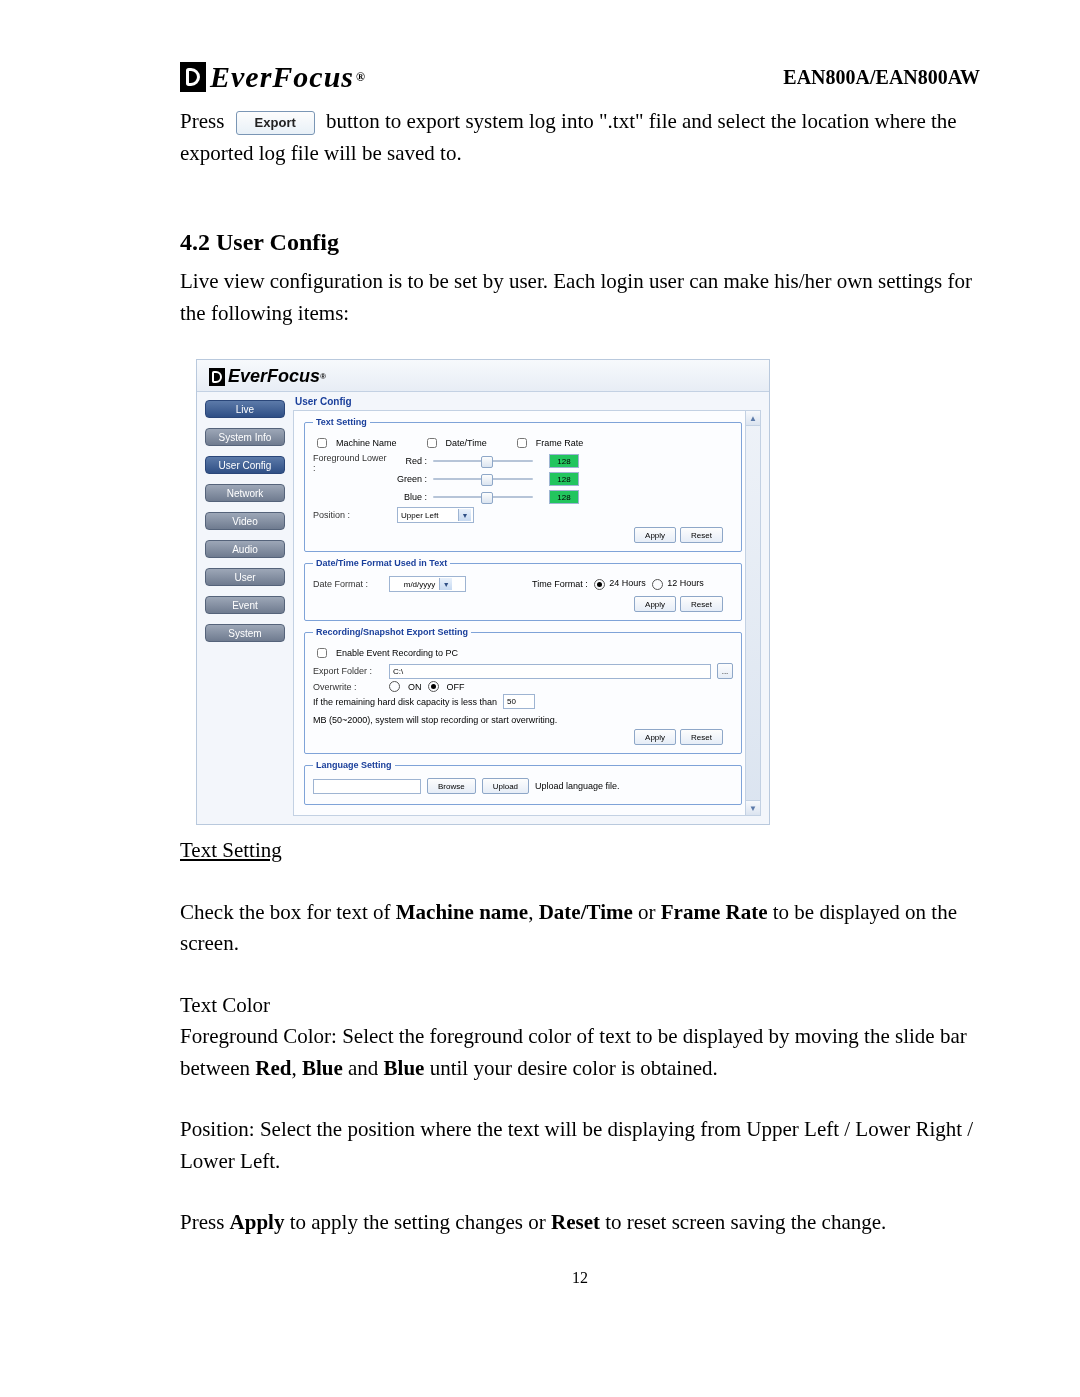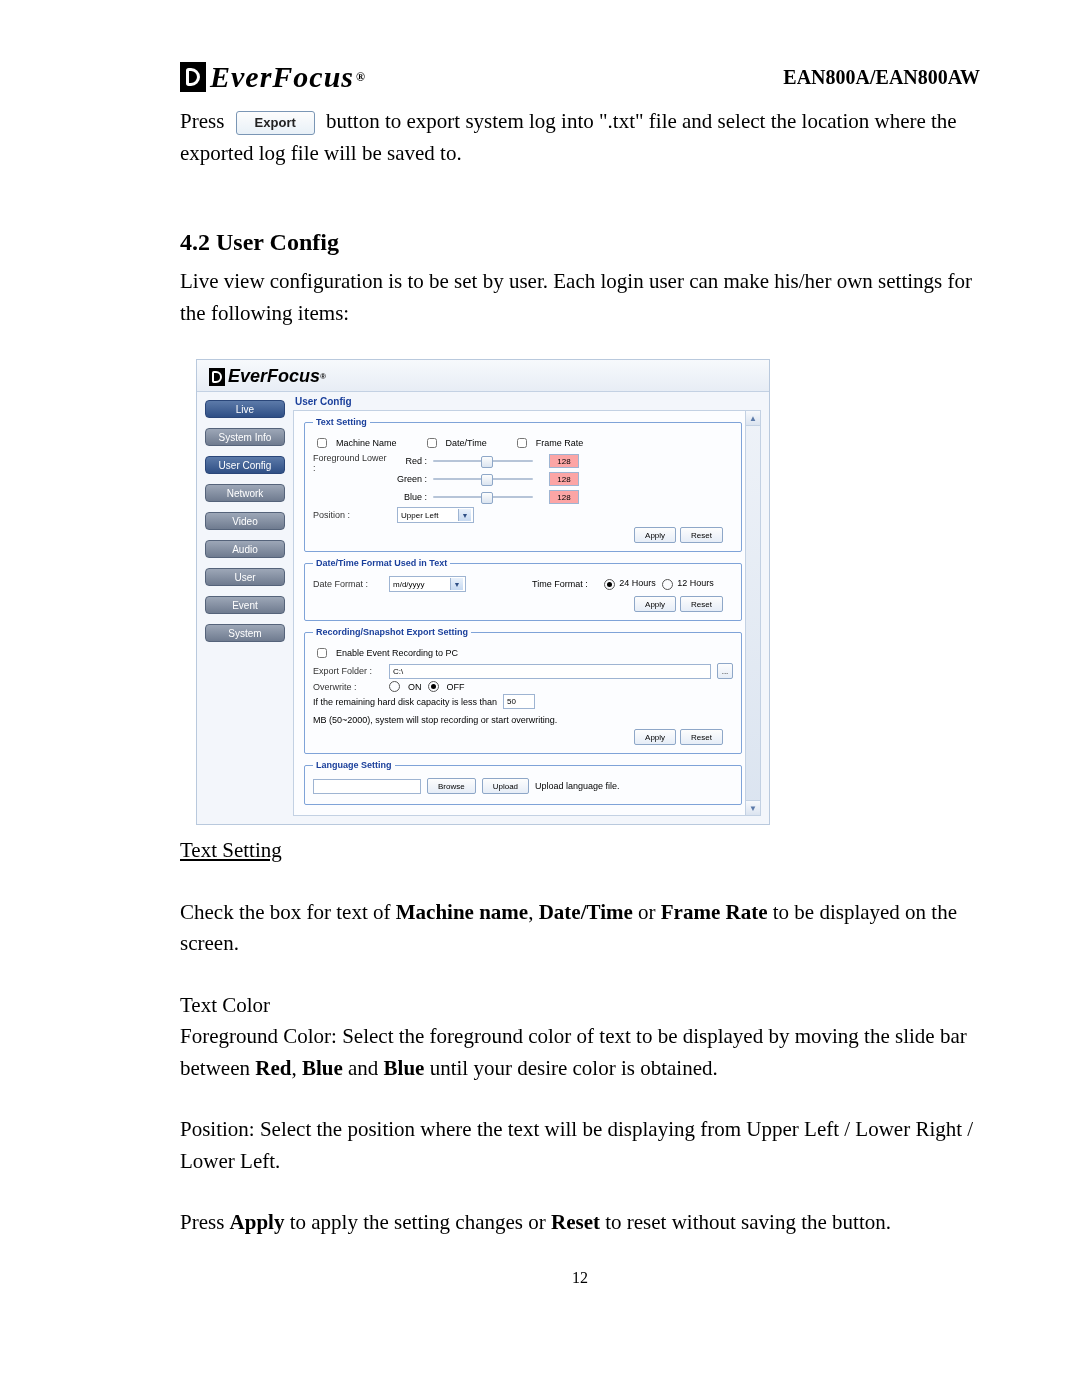--- a/index.html
+++ b/index.html
@@ -232,21 +232,21 @@
     left: 48px;
     width: 10px; height: 10px;
     background: linear-gradient(#fdfdfd,#dbe4f0);
     border: 1px solid #8ea7c8;
     border-radius: 2px;
   }
   .valbox {
     width: 28px;
     height: 12px;
     border: 1px solid #9eb4d2;
-    background: #fca5a5;
+    background: #22c55e;
     font-size: 8px;
     display:flex; align-items:center; justify-content:center;
     margin-left: 10px;
   }
   .select {
     height: 14px;
     border: 1px solid #9eb4d2;
     background: #fff;
     font-size: 8px;
     display:flex; align-items:center; justify-content:space-between;
@@ -384,26 +384,26 @@
             <div class="right-btns">
               <div class="btn-sm">Apply</div>
               <div class="btn-sm">Reset</div>
             </div>
           </fieldset>
 
           <fieldset>
             <legend>Date/Time Format Used in Text</legend>
             <div class="row">
               <span class="lbl" style="width:70px;">Date Format :</span>
-              <div class="select" style="width:70px;">
+              <div class="select" style="width:70px;justify-content:center;">
                 <span>m/d/yyyy</span>
                 <span class="chev">▼</span>
               </div>
               <span style="margin-left:60px;">Time Format :</span>
-              <span style="margin-left:10px;">
+              <span style="">
                 <span class="radio">
                     <span class="dot"></span>
                   </span>
                 <span>24 Hours</span>
               </span>
               <span>
                 <span class="radio"></span>
                 <span>12 Hours</span>
               </span>
             </div>
@@ -470,17 +470,17 @@
   </div>
 
   <div class="body-text" style="margin-top:30px;">Text Color</div>
   <div class="body-text">
     <span>Foreground Color: Select the foreground color of text to be displayed by moving the slide bar between </span><span class="bold">Red</span><span>, </span><span class="bold">Blue</span><span> and </span><span class="bold">Blue</span><span> until your desire color is obtained.</span>
   </div>
 
   <div class="body-text" style="margin-top:30px;">Position: Select the position where the text will be displaying from Upper Left / Lower Right / Lower Left.</div>
 
   <div class="body-text" style="margin-top:30px;">
-    <span>Press </span><span class="bold">Apply</span><span> to apply the setting changes or </span><span class="bold">Reset</span><span> to reset without saving the button.</span>
+    <span>Press </span><span class="bold">Apply</span><span> to apply the setting changes or </span><span class="bold">Reset</span><span> to reset screen saving the change.</span>
   </div>
 
   <div class="page-num">12</div>
 </div>
 
 </body></html>

